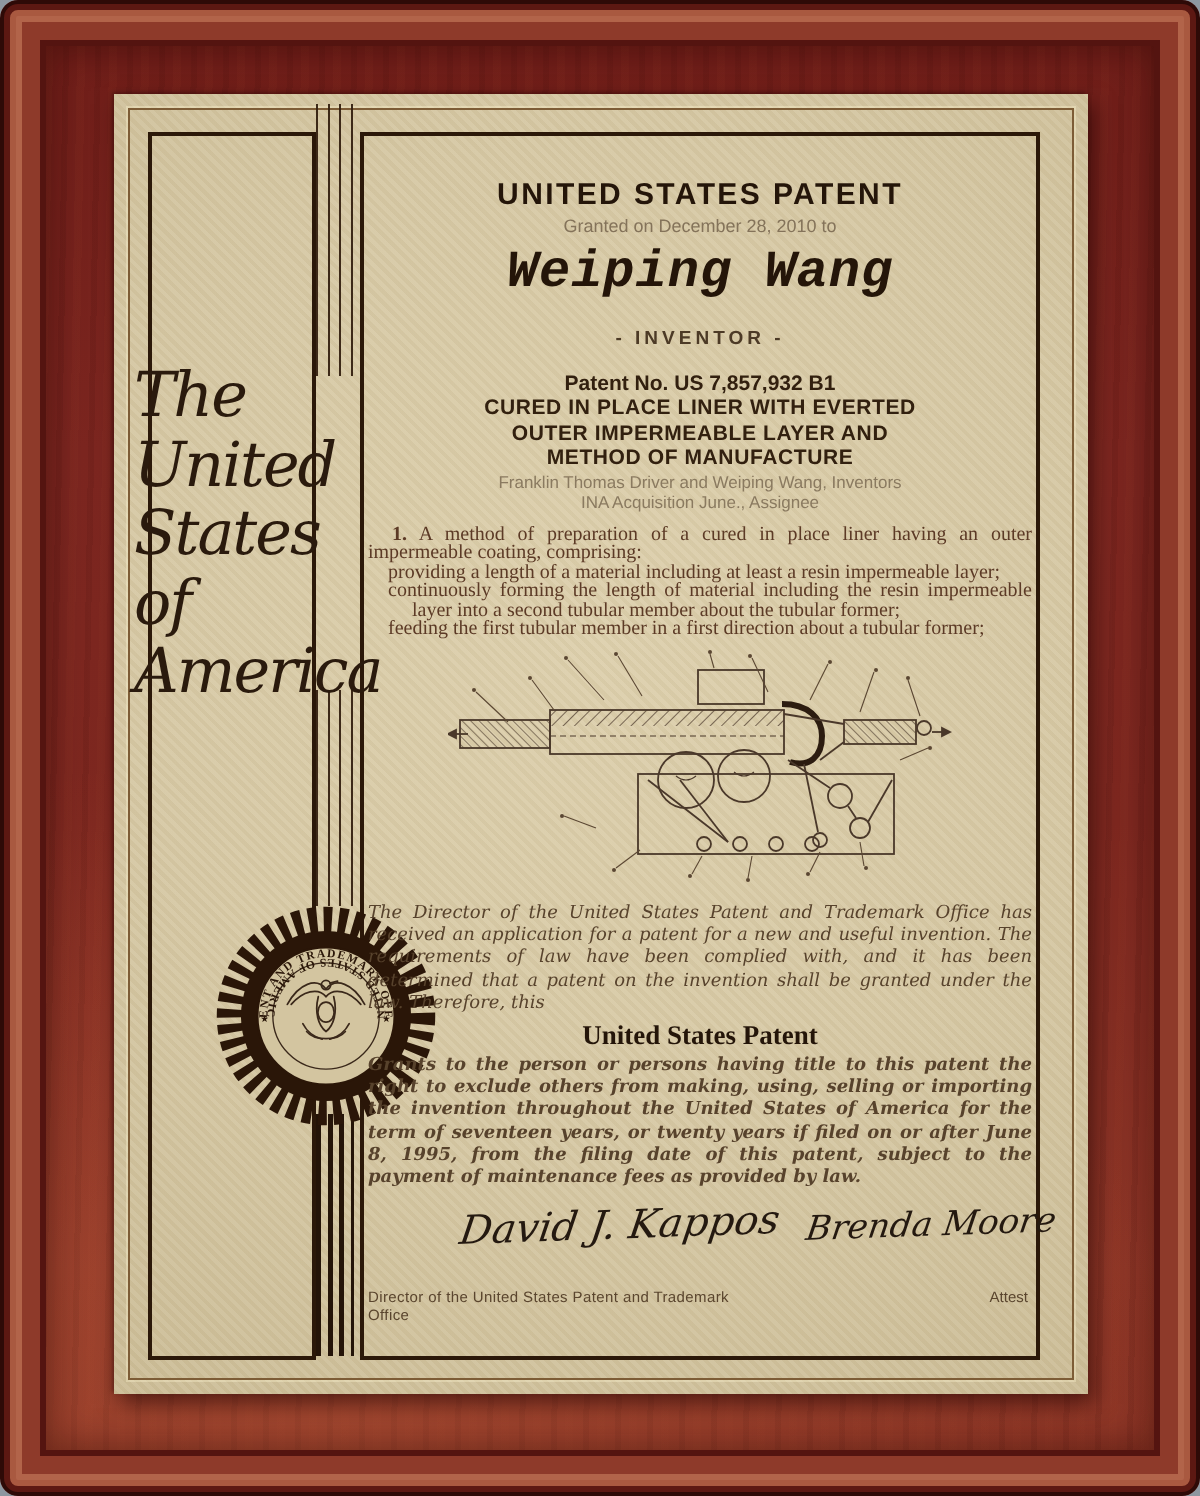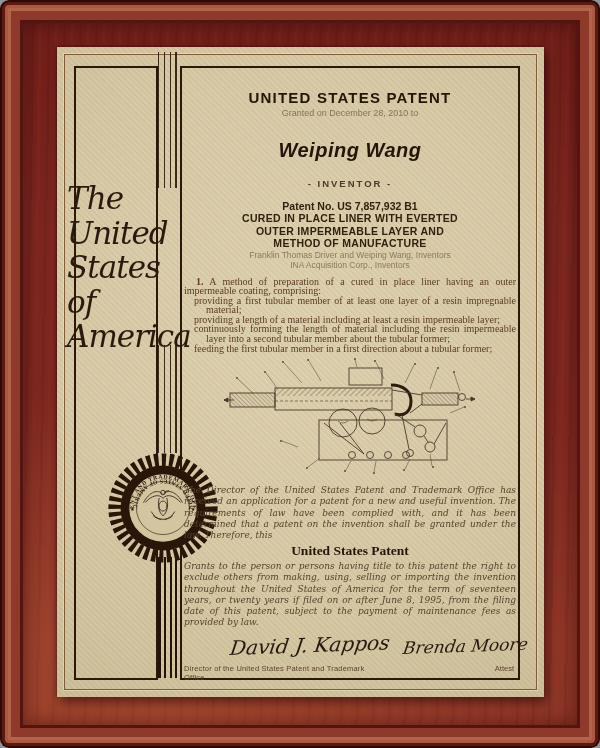--- a/index.html
+++ b/index.html
@@ -48,48 +48,48 @@
     font-family:"DejaVu Serif", serif; font-style:italic; color:#2a1a0d; }
   .script-title div{ font-size:31px; line-height:34.5px; letter-spacing:-1px; }
 
   
   .seal{ position:absolute; left:48px; top:403px; width:116px; height:116px; }
 
   
   .doc{ position:absolute; left:127px; top:36px; width:332px; color:#241509; text-align:center; }
   .h-patent{ margin-top:6px; font-size:15px; line-height:17px; font-weight:bold; letter-spacing:1.2px; color:#241509; }
   .granted{ margin-top:2px; font-size:9px; line-height:11px; color:#84735a; }
-  .name{ margin-top:16px; font-family:Liberation Sans, sans-serif; font-style:italic; font-weight:bold;
-         font-size:20px; line-height:30px; color:#241509; letter-spacing:.5px; }
+  .name{ margin-top:2px; font-family:Liberation Mono, monospace; font-style:italic; font-weight:bold;
+         font-size:26px; line-height:30px; color:#241509; letter-spacing:.5px; }
   .inventor{ margin-top:13px; font-size:9.5px; line-height:12px; letter-spacing:2px; color:#4c3a26;font-weight:bold; }
   .patent-no{ margin-top:10px; font-size:10.5px; line-height:12px; font-weight:bold; color:#32200f; }
   .title-line{ font-size:10.5px; line-height:12.5px; font-weight:bold; color:#32200f; letter-spacing:.3px; }
   .byline{ font-size:8.5px; line-height:10.5px; color:#8a7a60; }
 
   .claim{ margin-top:6px; text-align:justify; font-family:"Liberation Serif", serif;
           font-size:10px; line-height:9.6px; color:#5c3a26; }
   .claim p{ margin:0; }
   .claim-intro{ text-indent:12px; }
   .clause{ padding-left:22px; text-indent:-12px; }
 
   .figure{ margin:4px auto 0; display:block; }
 
   .para-it{ margin-top:6px; text-align:justify; font-family:"DejaVu Serif", serif; font-style:italic;
             font-size:9px; line-height:11.2px; color:#57422c; }
   .usp-heading{ margin-top:2px; font-family:"Liberation Serif", serif; font-weight:bold;
                 font-size:13.5px; line-height:16px; color:#241509; }
-  .grant{ margin-top:2px; }
+  .grant{ margin-top:2px;font-weight:bold; }
 
   .sig-row{ margin-top:5px; display:flex; text-align:left; }
   .sig-col1{ width:57%; padding-left:44px; }
   .sig-col2{ width:43%; padding-left:28px; }
   .sig-name{ font-family:"DejaVu Serif", serif; font-style:italic; font-size:20px; line-height:30px;
              color:#241910; transform:skewX(-10deg) rotate(-2deg); transform-origin:left bottom; white-space:nowrap; }
   .sig-col2 .sig-name{ font-size:17px; }
-  .cap-row{ display:flex; text-align:left; margin-top:1px; }
+  .cap-row{ display:flex; text-align:left; margin-top:14px; }
   .cap1{ width:57%; font-size:7.5px; color:#5a452e; letter-spacing:.2px; }
   .cap2{ width:43%; font-size:7.5px; color:#5a452e; text-align:right; padding-right:2px; }
 
   svg text{ font-family:"Liberation Serif", serif; }
 </style>
 </head>
 <body>
 
 <div class="plaque">
   <div class="plate">
@@ -144,25 +144,24 @@
     <div class="doc">
       <div class="h-patent">UNITED STATES PATENT</div>
       <div class="granted">Granted on December 28, 2010 to</div>
       <div class="name">Weiping Wang</div>
       <div class="inventor">- INVENTOR -</div>
       <div class="patent-no">Patent No. US 7,857,932 B1</div>
       <div class="title-line">CURED IN PLACE LINER WITH EVERTED</div>
       <div class="title-line">OUTER IMPERMEABLE LAYER AND</div>
       <div class="title-line">METHOD OF MANUFACTURE</div>
       <div class="byline">Franklin Thomas Driver and Weiping Wang, Inventors</div>
-      <div class="byline">INA Acquisition Corp., Inventors</div>
+      <div class="byline">INA Acquisition June., Assignee</div>
 
       <div class="claim">
         <p class="claim-intro"><b>1.</b> <span>A method of preparation of a cured in place liner having an outer impermeable coating, comprising:</span></p>
-        <p class="clause">providing a first tubular member of at least one layer of a resin impregnable material;</p>
         <p class="clause">providing a length of a material including at least a resin impermeable layer;</p>
         <p class="clause">continuously forming the length of material including the resin impermeable layer into a second tubular member about the tubular former;</p>
         <p class="clause">feeding the first tubular member in a first direction about a tubular former;</p>
       </div>
 
       <svg class="figure" width="252" height="122" viewBox="0 0 252 122">
         <defs>
           <pattern id="hatch" width="4" height="4" patternUnits="userSpaceOnUse" patternTransform="rotate(45)">
             <line x1="0" y1="0" x2="0" y2="4" stroke="#4a382a" stroke-width="0.7"></line>
           </pattern>

